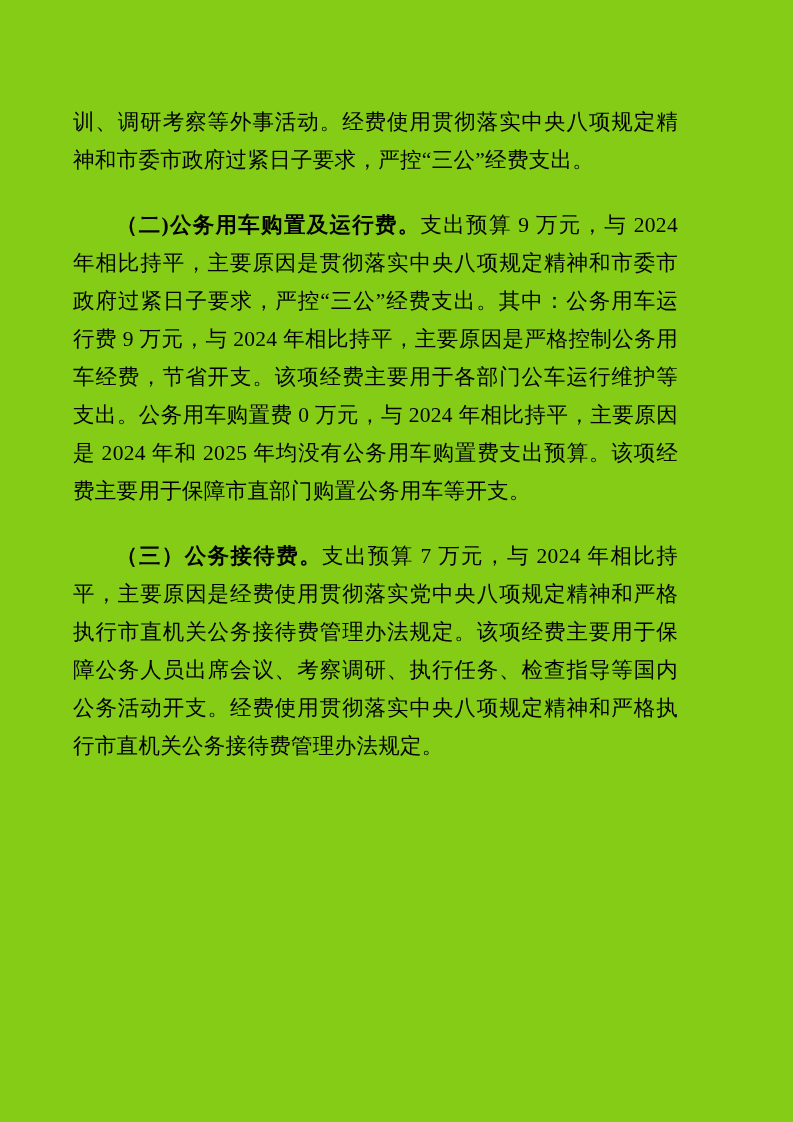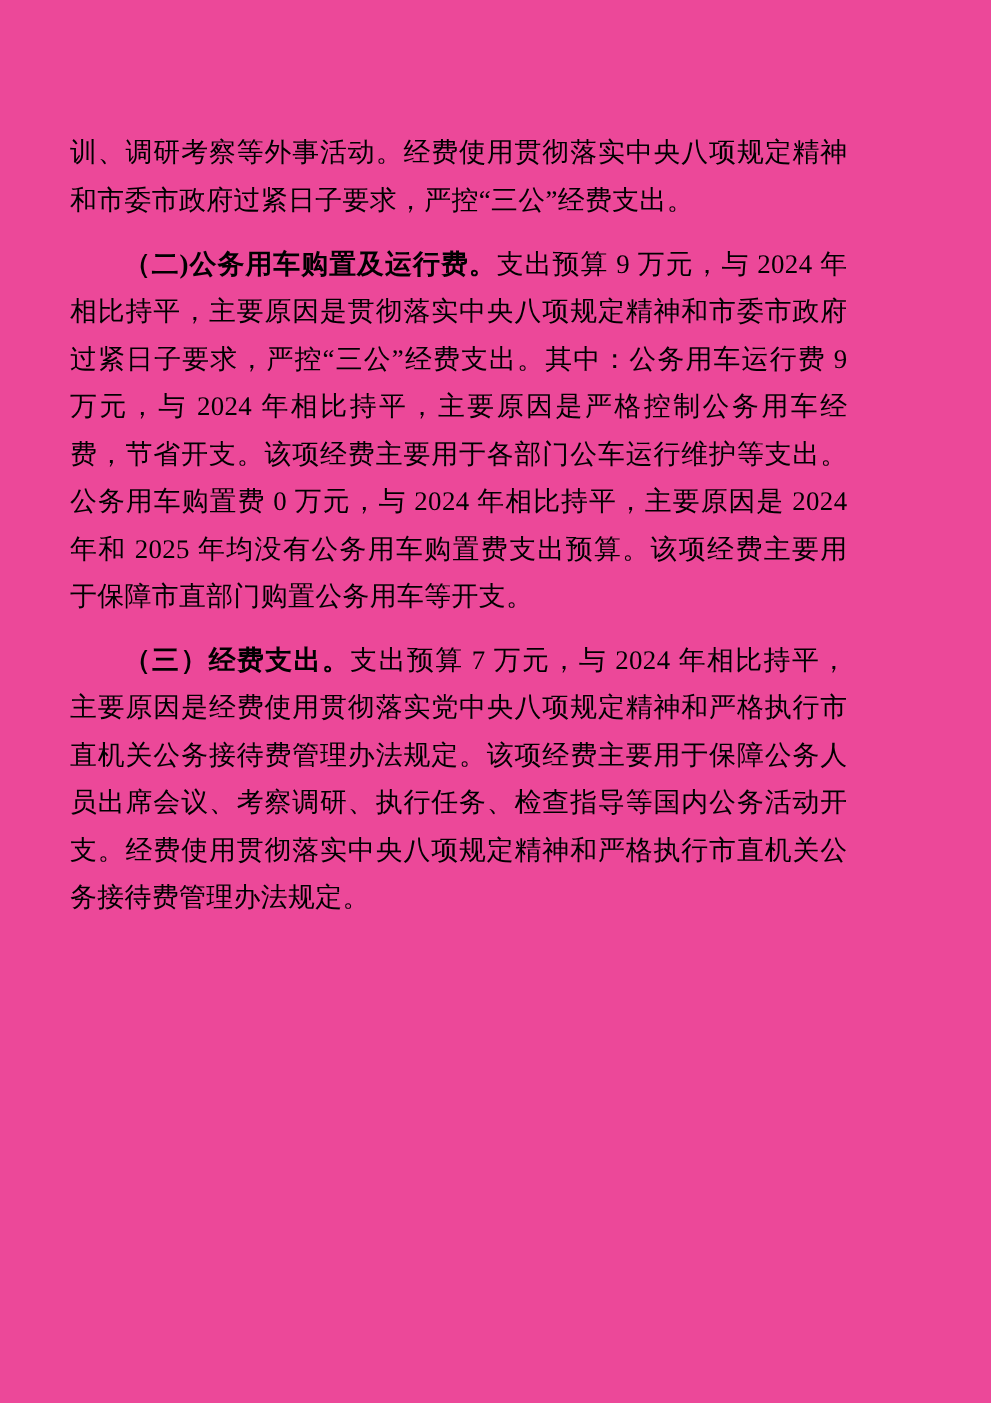--- a/index.html
+++ b/index.html
@@ -11,48 +11,48 @@
     width: 793px;
     height: 1122px;
     overflow: hidden;
     font-family: "Liberation Serif", "DejaVu Serif", serif;
     color: #000000;
   }
   .page {
     box-sizing: border-box;
     width: 793px;
     height: 1122px;
-    background: #ec4899;
-    padding: 103px 115px 0 56px;
+    background: #84cc16;
+    padding: 103px 115px 0 73px;
   }
   .doc-body {
     display: block;
   }
   p.para {
     margin: 0;
     padding: 0;
     font-size: 21.5px;
     line-height: 38px;
     text-align: justify;
     text-justify: inter-ideograph;
     letter-spacing: 0.3px;
     word-break: break-all;
   }
   p.para + p.para {
-    margin-top: 13px;
+    margin-top: 27px;
   }
   p.para.indent {
     text-indent: 2em;
   }
   b.heading {
     font-weight: bold;
   }
 </style>
 </head>
 <body>
 
 <div class="page">
   <main class="doc-body">
       <p class="para"><span>训、调研考察等外事活动。经费使用贯彻落实中央八项规定精神和市委市政府过紧日子要求，严控“三公”经费支出。</span></p>
       <p class="para indent"><b class="heading">（二)公务用车购置及运行费。</b><span>支出预算 9 万元，与 2024 年相比持平，主要原因是贯彻落实中央八项规定精神和市委市政府过紧日子要求，严控“三公”经费支出。其中：公务用车运行费 9 万元，与 2024 年相比持平，主要原因是严格控制公务用车经费，节省开支。该项经费主要用于各部门公车运行维护等支出。公务用车购置费 0 万元，与 2024 年相比持平，主要原因是 2024 年和 2025 年均没有公务用车购置费支出预算。该项经费主要用于保障市直部门购置公务用车等开支。</span></p>
-      <p class="para indent"><b class="heading">（三）经费支出。</b><span>支出预算 7 万元，与 2024 年相比持平，主要原因是经费使用贯彻落实党中央八项规定精神和严格执行市直机关公务接待费管理办法规定。该项经费主要用于保障公务人员出席会议、考察调研、执行任务、检查指导等国内公务活动开支。经费使用贯彻落实中央八项规定精神和严格执行市直机关公务接待费管理办法规定。</span></p>
+      <p class="para indent"><b class="heading">（三）公务接待费。</b><span>支出预算 7 万元，与 2024 年相比持平，主要原因是经费使用贯彻落实党中央八项规定精神和严格执行市直机关公务接待费管理办法规定。该项经费主要用于保障公务人员出席会议、考察调研、执行任务、检查指导等国内公务活动开支。经费使用贯彻落实中央八项规定精神和严格执行市直机关公务接待费管理办法规定。</span></p>
     </main>
 </div>
 
 </body></html>

